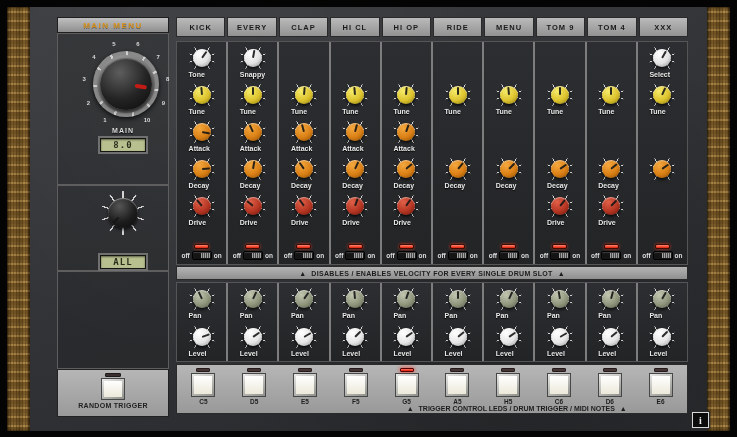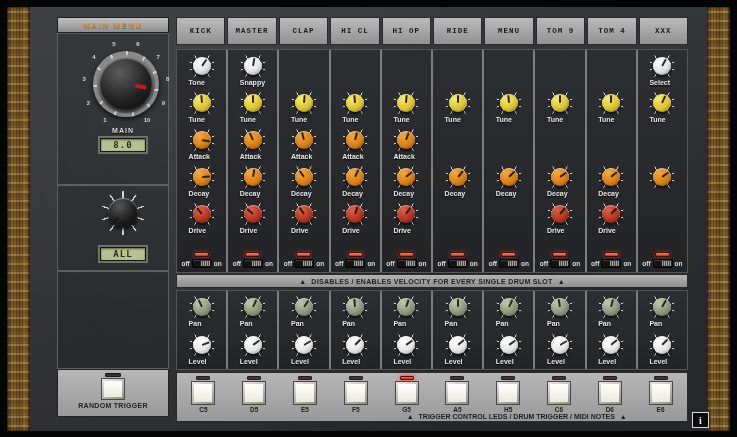--- a/index.html
+++ b/index.html
@@ -60,21 +60,21 @@
     display:flex; flex-direction:column; align-items:center; padding-top:3px; }
   .rb-led { width:16px; height:4px; background:#3a2e2e; border:1px solid #1b1b1b; border-radius:1px; }
   .pbtn { width:24px; height:22px; margin-top:1px; background:linear-gradient(150deg,#e9e9e7,#8f8f8b);
     border:1px solid #474747; padding:2px; cursor:pointer; }
   .pbtn-inner { width:100%; height:100%; background:linear-gradient(#ffffff,#ece9da); }
   .rb-label { margin-top:2px; font-size:7px; font-weight:bold; color:#222; letter-spacing:.3px; }
 
   
   .main { position:absolute; left:146px; top:10px; width:512px; }
   .hgrid,.ugrid,.lgrid,.tgrid { display:grid; grid-template-columns:repeat(10,1fr); gap:2px; }
-  .hgrid { height:28px;font-family:Liberation Mono, monospace; }
+  .hgrid { height:20px; }
   .hcell { background:linear-gradient(#bababa,#929292); border:1px solid #2a2a2a; color:#1b1b1b;
     font-size:7.5px; font-weight:bold; letter-spacing:1px; display:flex; align-items:center;
     justify-content:center; white-space:nowrap; }
   .ugrid { margin-top:4px; height:224px; background:#7d7d7d; border:1px solid #555; }
   .lgrid { margin-top:2px; height:80px; background:#7d7d7d; border:1px solid #555; }
   .strip { background:linear-gradient(#2c2e31,#222426); display:flex; flex-direction:column;
     padding-top:3px; overflow:hidden; }
   .slot { height:37px; display:flex; flex-direction:column; align-items:center; }
   .slot.lower { height:38px; }
   .ticks { width:26px; height:26px; position:relative; border-radius:50%;
@@ -153,38 +153,38 @@
 
       <div class="sb-box midi-box">
         <div class="midi-area">
           <div class="ticks" style="width:44px;height:44px;">
             <div class="knob" style="left:7px;top:7px;width:30px;height:30px;
                  background:radial-gradient(circle at 38% 28%,#555,#1d1d1d 55%,#0a0a0a);">
               <div class="ptr" id="midi-ptr" style="transform: rotate(225deg);"></div>
             </div>
           </div>
         </div>
-        <div class="lcd" style="margin-top:12px;">ALL</div>
+        <div class="lcd" style="margin-top:20px;">ALL</div>
       </div>
 
       <div class="sb-box empty-box"></div>
 
       <div class="random-box">
         <div class="rb-led"></div>
         <div class="pbtn">
           <div class="pbtn-inner"></div>
         </div>
         <div class="rb-label">RANDOM TRIGGER</div>
       </div>
     </div>
 
     <div class="main">
       <div class="hgrid" id="headers">
           <div class="hcell">KICK</div>
-          <div class="hcell">MASTER</div>
+          <div class="hcell">EVERY</div>
           <div class="hcell">CLAP</div>
           <div class="hcell">HI CL</div>
           <div class="hcell">HI OP</div>
           <div class="hcell">RIDE</div>
           <div class="hcell">MENU</div>
           <div class="hcell">TOM 9</div>
           <div class="hcell">TOM 4</div>
           <div class="hcell">XXX</div>
         </div>
       <div class="ugrid" id="upper">

